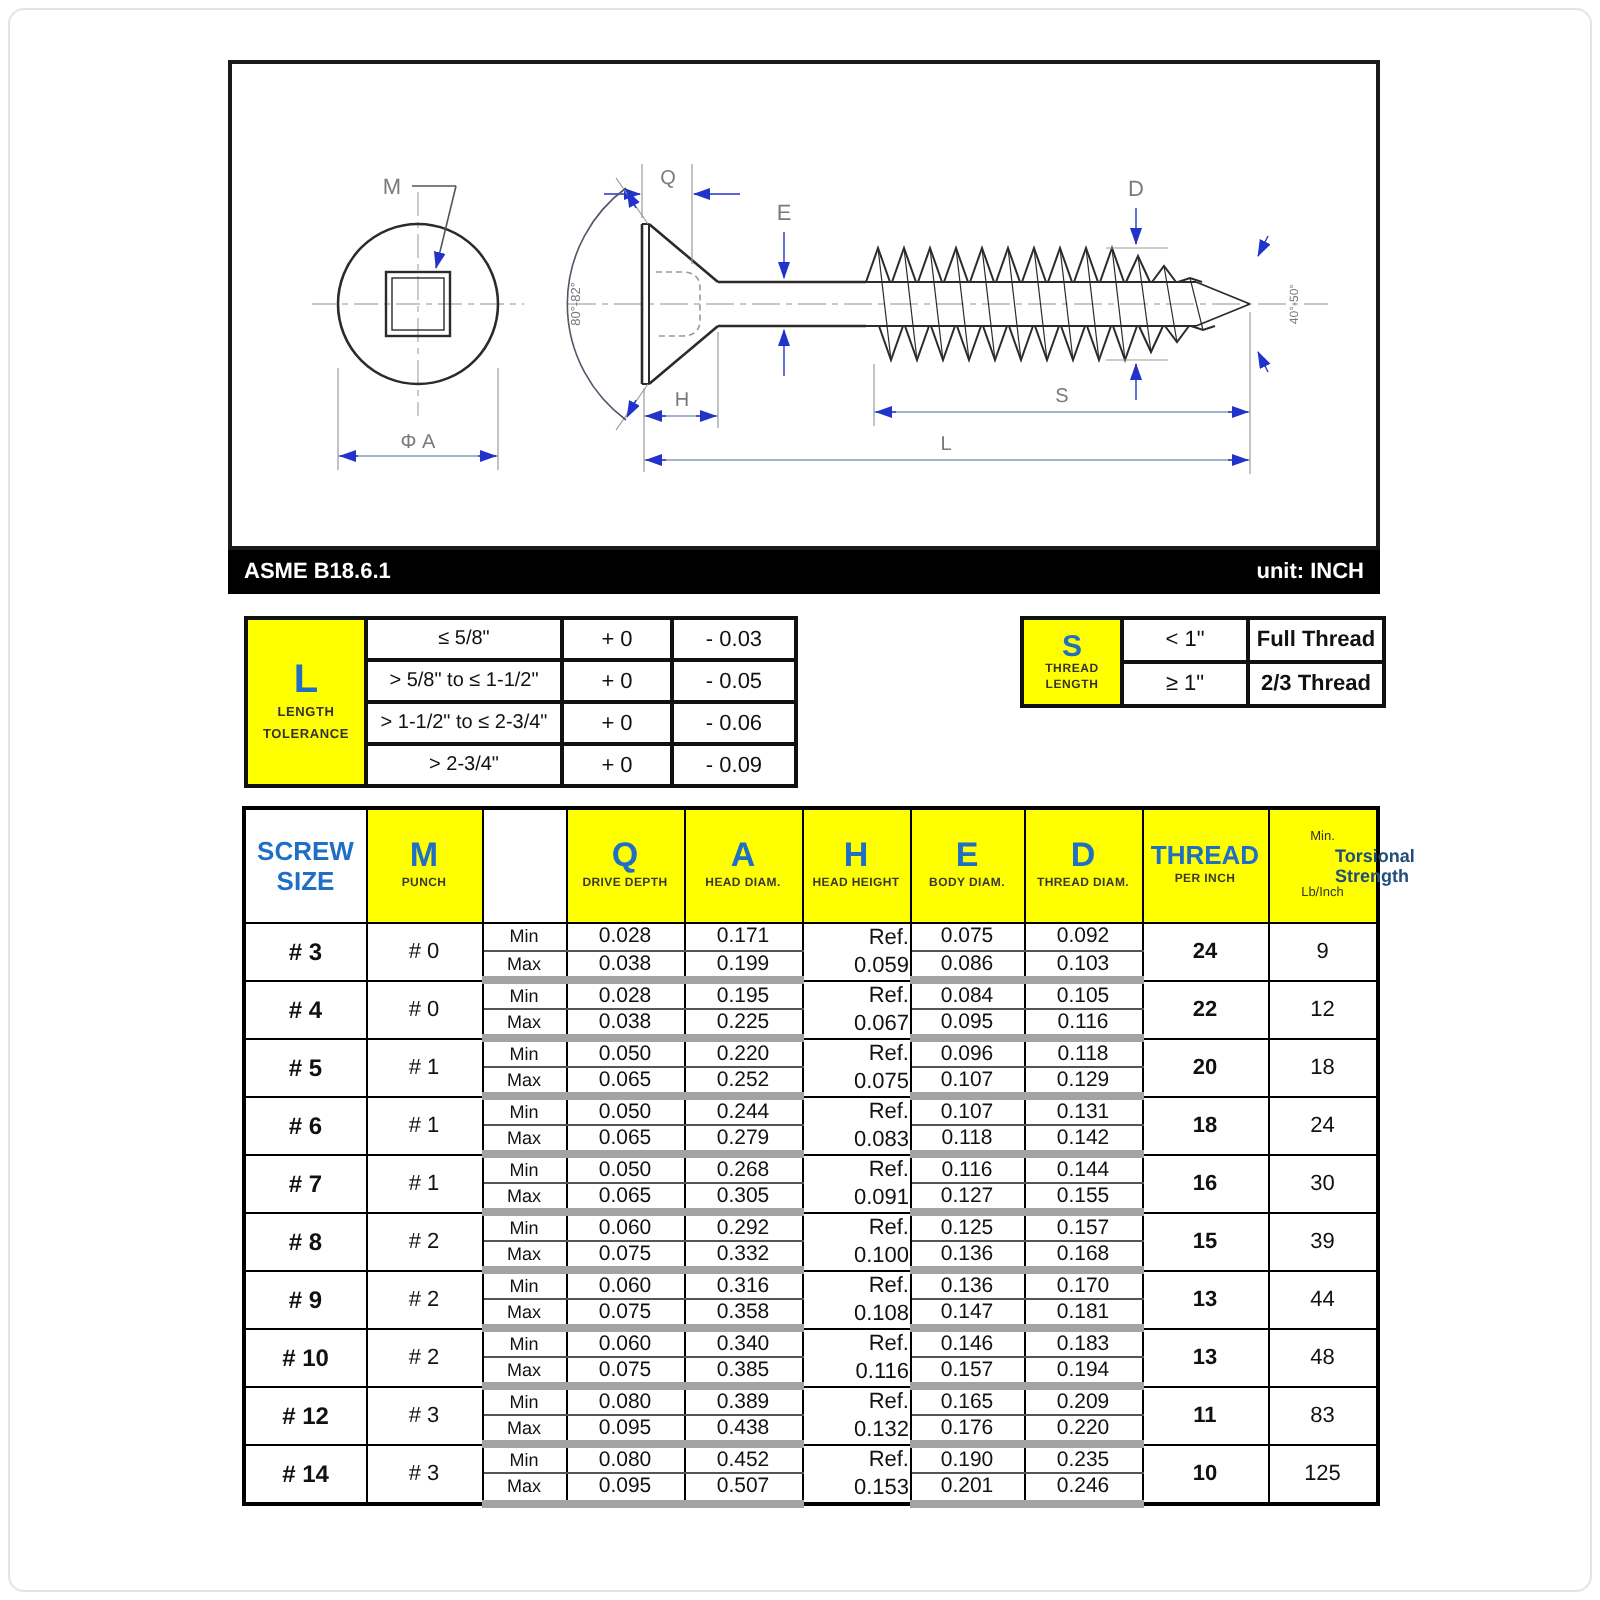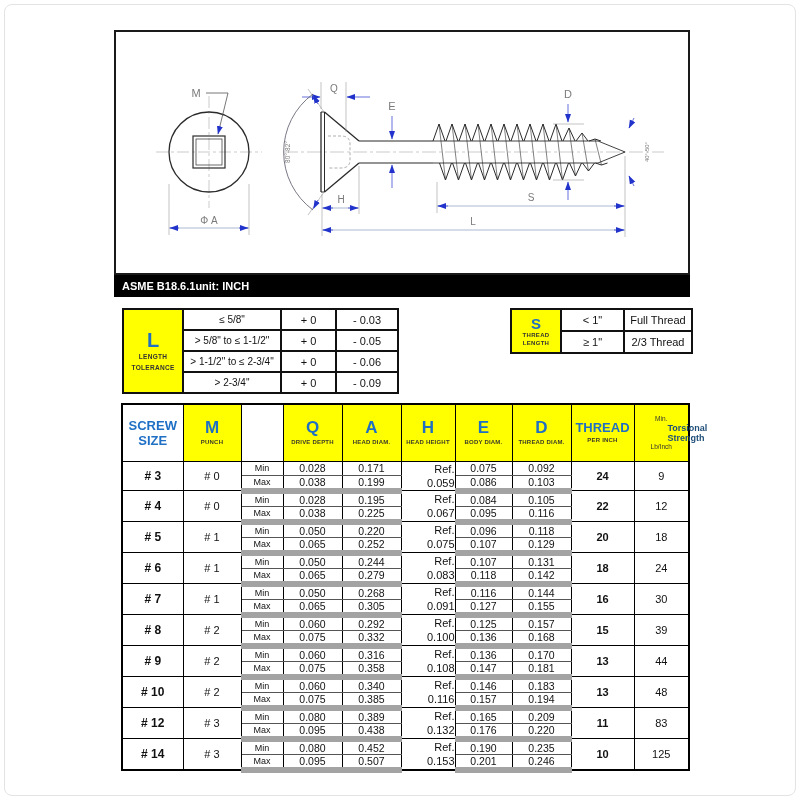--- a/index.html
+++ b/index.html
@@ -3,32 +3,32 @@
 <meta charset="utf-8">
 <style>
   html,body{margin:0;padding:0;}
   body{width:800px;height:800px;background:#fff;font-family:"Liberation Sans",sans-serif;position:relative;overflow:hidden;}
   .frame{position:absolute;inset:4px;border:1px solid #e3e3e3;border-radius:8px;pointer-events:none;}
   :root{--accent:#1f6fc5;--yellow:#ffff00;--dim:#2233cc;}
 
   
   .panel{position:absolute;left:114px;top:30px;width:576px;height:245px;border:2px solid #1a1a1a;box-sizing:border-box;background:#fff;}
   .titlebar{position:absolute;left:114px;top:275px;width:576px;height:22px;background:#000;color:#fff;
-    font-size:11px;font-weight:bold;display:flex;align-items:center;
+    font-size:11px;font-weight:bold;display:flex;justify-content:space-between;align-items:center;
     padding:0 8px;box-sizing:border-box;}
 
   
   table{border-collapse:collapse;table-layout:fixed;}
   .tol{position:absolute;background:#fff;}
   .tol td{border:2px solid #111;text-align:center;vertical-align:middle;padding:0;font-size:10px;color:#111;}
   .tol td.sym-cell{background:var(--yellow);}
   .tol .sym{color:var(--accent);font-weight:bold;font-size:20px;line-height:20px;}
   .tol .sym-cap{font-size:6.5px;font-weight:bold;color:#333;letter-spacing:.3px;line-height:8px;margin-top:3px;}
   .tol td.num{font-size:11px;}
-  .tol td.bold{font-weight:normal;font-size:11px;border-radius:10px;}
+  .tol td.bold{font-weight:bold;font-size:11px;border-radius:10px;}
   #ltable{left:122px;top:308px;width:275px;}
   #ltable tr{height:21px;}
   #stable{left:510px;top:308px;width:181px;}
   #stable tr{height:22px;}
   #stable .sym{font-size:15px;line-height:15px;}
   #stable .sym-cap{font-size:6px;line-height:7px;margin-top:1px;}
 
   
   #spec{position:absolute;left:121px;top:403px;width:567px;background:#fff;}
   #spec th,#spec td{border:1.5px solid #000;text-align:center;vertical-align:middle;padding:0;}
@@ -42,21 +42,21 @@
   #spec .str-small{font-size:6.5px;color:#333;line-height:8px;}
   #spec .str-main{font-size:9px;font-weight:bold;color:#1f4e79;line-height:10px;margin-left:33px;}
   #spec tbody tr{height:14px;}
   #spec tbody td{font-size:10.5px;color:#111;}
   #spec td.size{font-weight:bold;font-size:12px;}
   #spec td.punch{font-size:11px;}
   #spec td.mm{font-size:9px;margin-left:16px;}
   #spec td.thread{font-weight:bold;font-size:11px;}
   #spec td.strength{font-size:11px;}
   #spec tr.min-row td.sub{border-bottom:1px solid #555;}
-  #spec tr.max-row td{border-bottom:6px solid #a3a3a3;}
+  #spec tr.max-row td{border-bottom:4px solid #a3a3a3;}
   #spec td.hcell div{line-height:14px;font-size:11px;text-align:right;}
 </style>
 </head>
 <body>
 
 <div class="frame"></div>
 
 <div class="panel">
   <svg width="572" height="241" viewBox="0 0 572 241" xmlns="http://www.w3.org/2000/svg">
     <defs>

